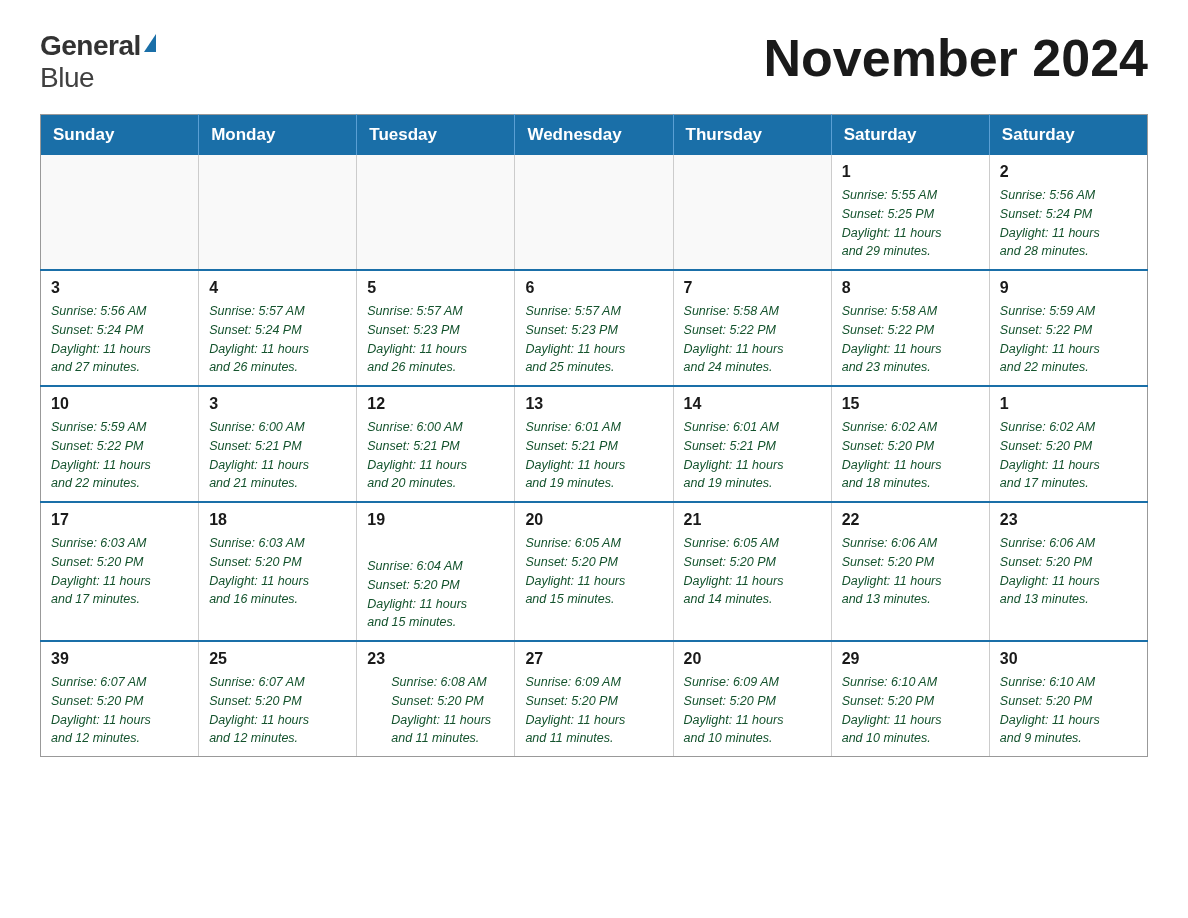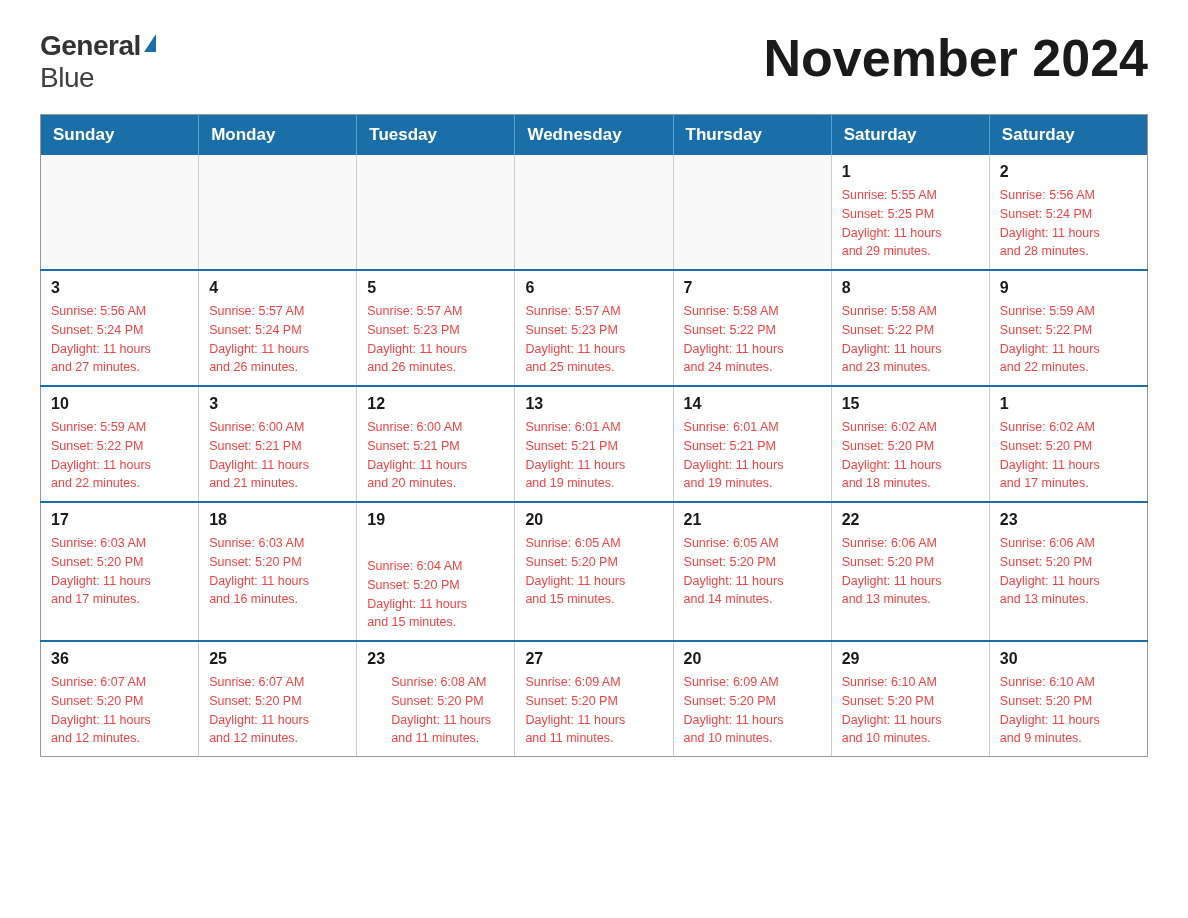--- a/index.html
+++ b/index.html
@@ -95,22 +95,23 @@
     }
     .day-number {
       font-size: 16px;
       font-weight: bold;
       color: #1a1a1a;
       margin-bottom: 5px;
       display: block;
     }
     .day-info {
       font-size: 12.5px;
-      color: #ef4444;
+      color: #14532d;
       line-height: 1.5;
+      font-style: italic;
     }
     .empty-cell {
       background: #f9f9f9;
     }
     .logo-row {
       display: flex;
       align-items: center;
     }
   </style>
 </head>
@@ -311,21 +312,21 @@
         <td>
           <span class="day-number">23</span>
           <div class="day-info" style="white-space: pre-line;">Sunrise: 6:06 AM
 Sunset: 5:20 PM
 Daylight: 11 hours
 and 13 minutes.</div>
         </td>
       </tr>
       <tr>
         <td>
-          <span class="day-number">36</span>
+          <span class="day-number">39</span>
           <div class="day-info" style="white-space: pre-line;">Sunrise: 6:07 AM
 Sunset: 5:20 PM
 Daylight: 11 hours
 and 12 minutes.</div>
         </td>
         <td>
           <span class="day-number">25</span>
           <div class="day-info" style="white-space: pre-line;">Sunrise: 6:07 AM
 Sunset: 5:20 PM
 Daylight: 11 hours

